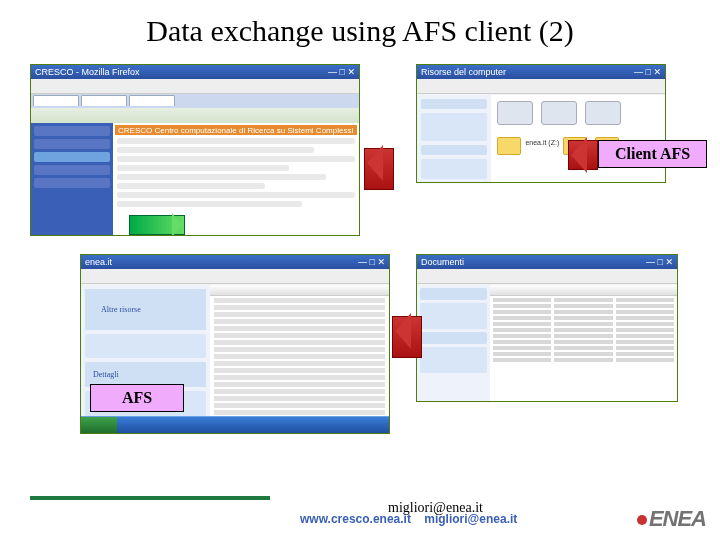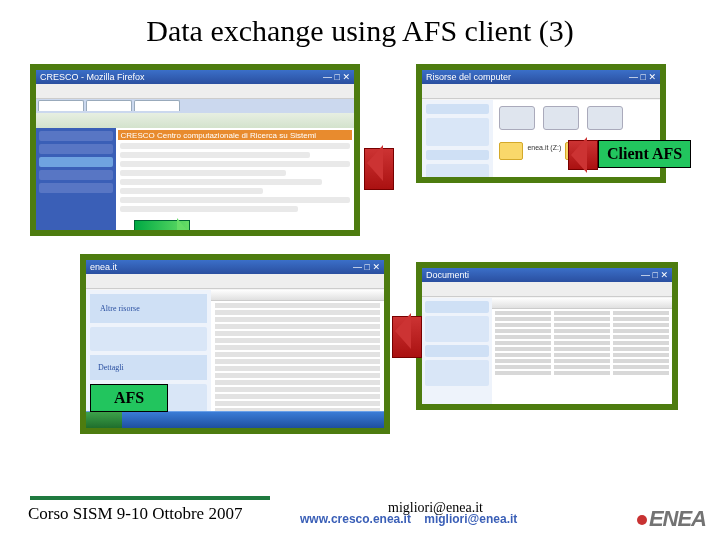--- a/index.html
+++ b/index.html
@@ -1,34 +1,34 @@
 <!DOCTYPE html>
 <html><head>
 <meta charset="utf-8">
 <style>
   html,body{margin:0;padding:0;width:720px;height:540px;font-family:"Times New Roman",serif;background:#fff;overflow:hidden}
   .slide{position:relative;width:720px;height:540px}
   .title{position:absolute;top:14px;left:0;width:100%;text-align:center;font-size:30px;color:#000}
-  .shot{position:absolute;border:6px solid #4d7c0f;background:#f4f4f4;box-sizing:border-box;overflow:hidden}
+  .shot{position:absolute;border:1px solid #4d7c0f;background:#f4f4f4;box-sizing:border-box;overflow:hidden}
   .shot .ttl{background:linear-gradient(#3b6fc8,#2a4fa0);color:#fff;font:9px Tahoma,Arial;padding:2px 4px;display:flex;justify-content:space-between}
   .shot .tb{background:#eee;height:14px;border-bottom:1px solid #ccc}
   .shot .side{position:absolute;left:0;top:16px;bottom:0;width:25%;background:#3a5fb7}
   .shot .side2{position:absolute;left:0;top:30px;bottom:0;width:30%;background:#eef3fb;border-right:1px solid #ccd}
   .shot .main{position:absolute;left:25%;top:16px;right:0;bottom:0;background:#fff}
   .shot .main2{position:absolute;left:30%;top:30px;right:0;bottom:0;background:#fff}
   .blob{background:#e9e9e9;border-radius:2px;margin:3px 4px}
   .sideitem{background:#5876c4;margin:3px;border-radius:2px}
   .sideitem.sel{background:#6fa3e0}
   .row{display:flex;gap:3px;margin:2px 3px}
   .cell{flex:1;height:4px;background:#d8d8d8}
   .folder{width:22px;height:16px;background:#f9d86a;border:1px solid #d4a92a;border-radius:2px;display:inline-block;margin:4px}
   .iconrow{display:flex;flex-wrap:wrap;padding:2px}
   .hdr{background:linear-gradient(#fefefe,#e0e0e0);height:10px;border-bottom:1px solid #ccc}
   .listline{height:5px;margin:2px 4px;background:#e2e2e2}
-  .label{position:absolute;border:1px solid #000;background:#22c55e;font:bold 16px "Times New Roman";padding:4px 8px}
+  .label{position:absolute;border:1px solid #000;background:#f0abfc;font:bold 16px "Times New Roman";padding:4px 16px}
   .footer-l{position:absolute;left:28px;bottom:16px;font:17px "Times New Roman"}
   .footer-c{position:absolute;left:300px;bottom:14px;font:bold 12px Arial;color:#3a5fb7;white-space:pre}
   .footer-c2{position:absolute;left:388px;bottom:24px;font:14px "Times New Roman"}
   .logo{position:absolute;right:14px;bottom:8px;font:bold italic 22px Arial;color:#737373;letter-spacing:-1px}
   .logo-accent{display:inline-block;width:10px;height:10px;background:#c83232;border-radius:50%;margin-right:2px;vertical-align:middle}
   .ga{position:absolute;width:54px;height:18px;background:linear-gradient(90deg,#0a4,#6d6);border:1px solid #063}
   .ga:after{content:"";position:absolute;right:-10px;top:-3px;border:12px solid transparent;border-left:10px solid #6d6}
   .ra{position:absolute;width:28px;height:28px;background:linear-gradient(#c33,#a11);border:1px solid #700}
   .ra.left:before{content:"";position:absolute;left:-16px;top:-4px;border:18px solid transparent;border-right:16px solid #c33}
   .greenbar{position:absolute;background:#1f7a3f}
@@ -38,21 +38,21 @@
   .tabbar{background:#cbd8ee;height:12px;display:flex;gap:2px;padding:1px 2px}
   .tab{background:#fff;border:1px solid #9ab;border-bottom:none;height:10px;width:44px;border-radius:2px 2px 0 0}
   .banner{background:linear-gradient(#e7efe2,#cfe0c8);height:18px;margin:0;border-bottom:1px solid #bc8}
   .orange{background:#e88b2e;color:#fff;font:8px Arial;padding:1px 3px;margin:2px}
   .drv{width:34px;height:22px;background:#dfe5ee;border:1px solid #aab;border-radius:3px;display:inline-block;margin:4px}
 </style>
 </head>
 <body>
 
 <div class="slide">
-  <div class="title">Data exchange using AFS client (3)</div>
+  <div class="title">Data exchange using AFS client (2)</div>
 
   <div class="shot" style="left:30px;top:64px;width:330px;height:172px">
     <div class="ttl">
         <span>CRESCO - Mozilla Firefox</span>
         <span>— □ ✕</span>
       </div>
     <div class="tb"></div>
     <div class="tabbar">
         <div class="tab"></div>
         <div class="tab"></div>
@@ -107,21 +107,21 @@
     </div>
   </div>
 
   <div class="shot" style="left:80px;top:254px;width:310px;height:180px">
     <div class="ttl">
         <span>enea.it</span>
         <span>— □ ✕</span>
       </div>
     <div class="tb"></div>
     <div style="position:absolute;left:0;top:30px;width:42%;bottom:16px;background:#eef3fb">
-      <div style="background:#cfe0f5;margin:4px;padding:10px;font:8px Tahoma;color:#2a4fa0">Altre risorse</div>
+      <div style="background:#cfe0f5;margin:4px;padding:16px;font:8px Tahoma;color:#2a4fa0">Altre risorse</div>
       <div class="blob" style="height:24px;background:#d9e6f7;margin:4px"></div>
       <div style="background:#cfe0f5;margin:4px;padding:8px;font:8px Tahoma;color:#2a4fa0">Dettagli</div>
       <div class="blob" style="height:28px;background:#d9e6f7;margin:4px"></div>
     </div>
     <div style="position:absolute;left:42%;top:30px;right:0;bottom:16px;background:#fff">
       <div class="hdr"></div>
       <div class="listline"></div>
         <div class="listline"></div>
         <div class="listline"></div>
       <div class="listline"></div>
@@ -137,21 +137,21 @@
         <div class="listline"></div>
         <div class="listline"></div>
       <div class="listline"></div>
         <div class="listline"></div>
     </div>
     <div class="task" style="left:0;right:0;bottom:0">
         <div class="start"></div>
       </div>
   </div>
 
-  <div class="shot" style="left:416px;top:262px;width:262px;height:148px">
+  <div class="shot" style="left:416px;top:254px;width:262px;height:148px">
     <div class="ttl">
         <span>Documenti</span>
         <span>— □ ✕</span>
       </div>
     <div class="tb"></div>
     <div class="side2" style="width:28%">
       <div class="blob" style="height:12px;background:#cfe0f5;margin:3px"></div>
       <div class="blob" style="height:26px;background:#d9e6f7;margin:3px"></div>
       <div class="blob" style="height:12px;background:#cfe0f5;margin:3px"></div>
       <div class="blob" style="height:26px;background:#d9e6f7;margin:3px"></div>
@@ -218,17 +218,16 @@
 
   <div class="label" style="left:598px;top:140px">Client AFS</div>
   <div class="label" style="left:90px;top:384px;width:60px;text-align:center">AFS</div>
 
   <div class="ra left" style="left:568px;top:140px"></div>
   <div class="ra left" style="left:364px;top:148px;height:40px"></div>
   <div class="ra left" style="left:392px;top:316px;height:40px"></div>
 
   <div class="greenbar" style="left:30px;bottom:40px;width:240px;height:4px"></div>
 
-  <div class="footer-l">Corso SISM  9-10 Ottobre 2007</div>
   <div class="footer-c"><span>www.cresco.enea.it</span>    <span>migliori@enea.it</span></div>
   <div class="footer-c2">migliori@enea.it</div>
   <div class="logo"><span class="logo-accent"></span><span>ENEA</span></div>
 </div>
 
 </body></html>

